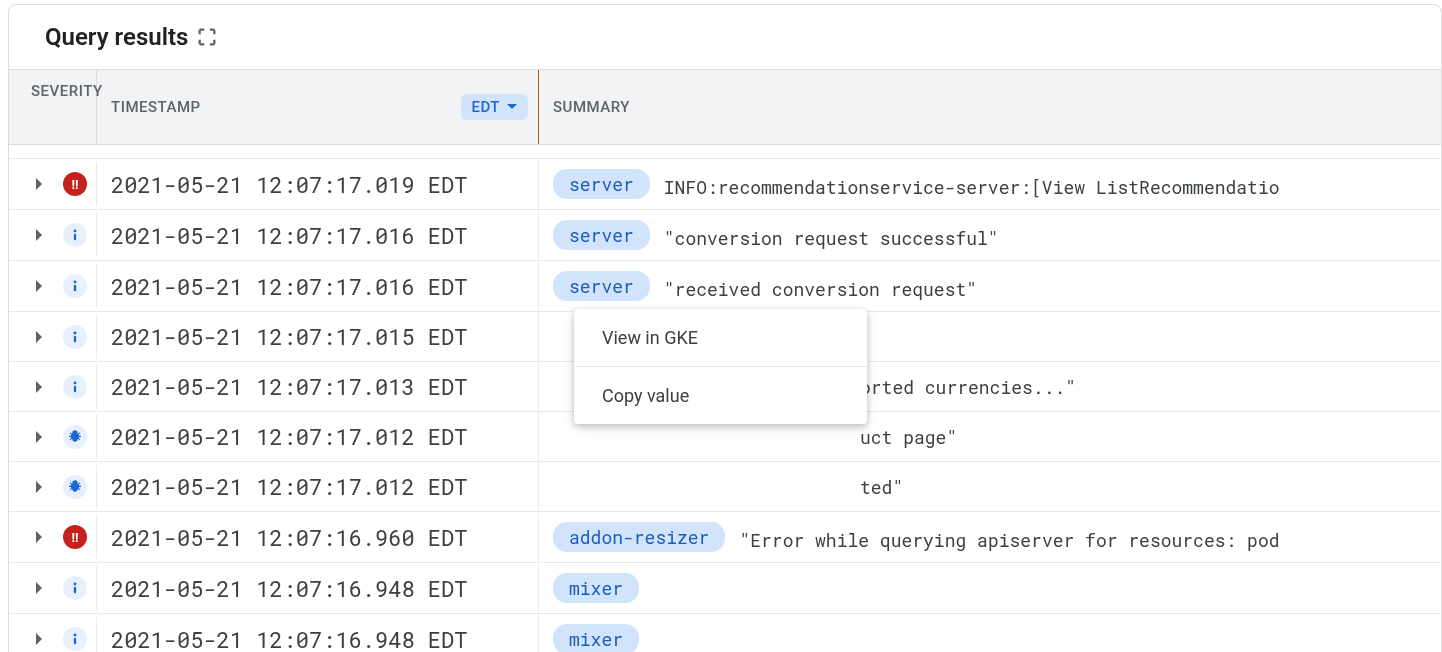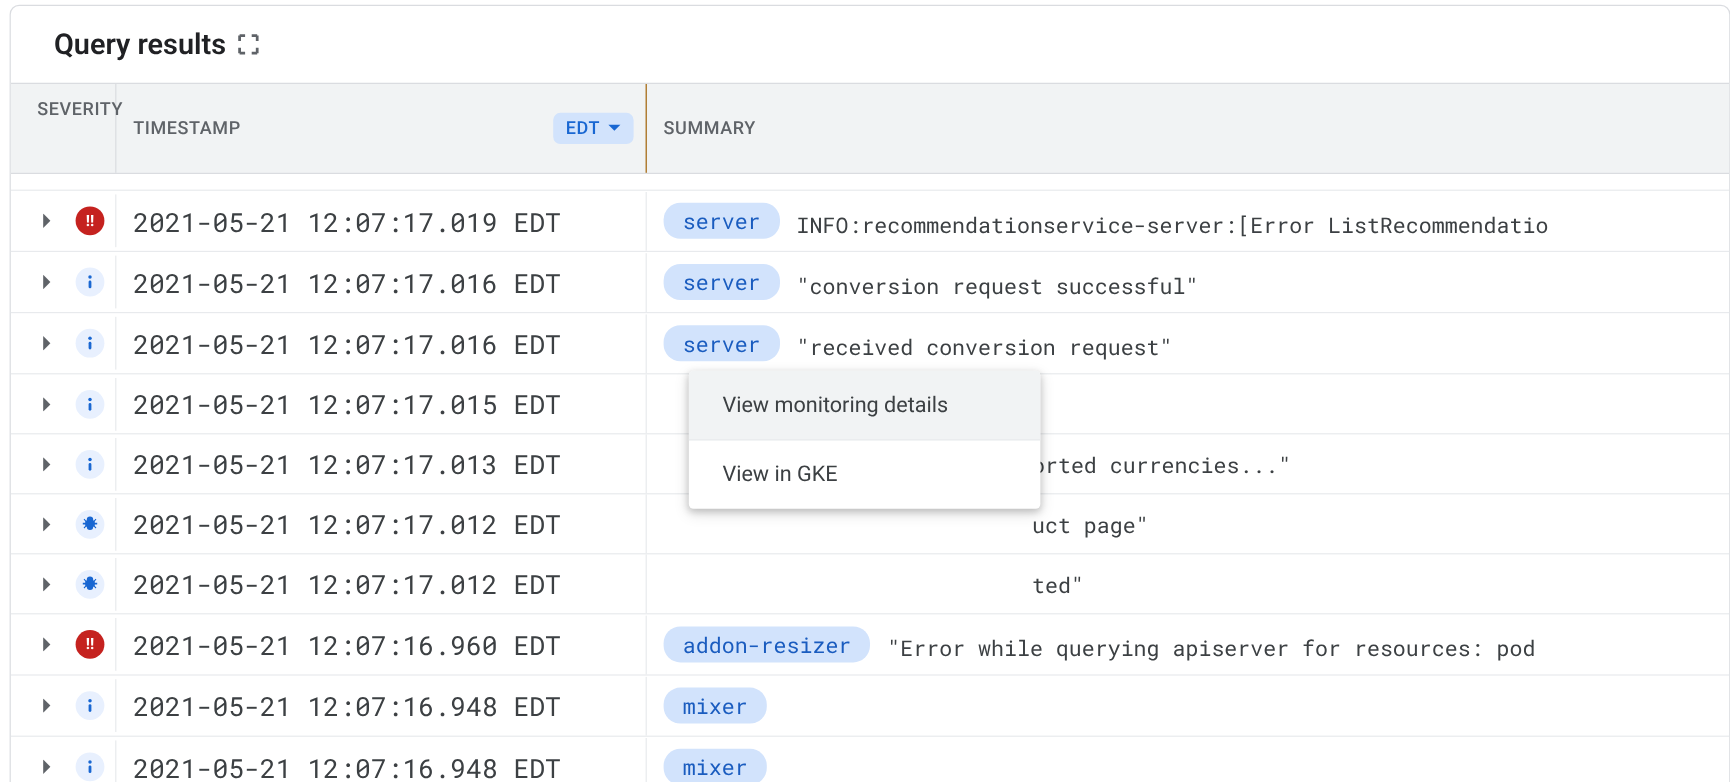--- a/index.html
+++ b/index.html
@@ -226,21 +226,21 @@
             <span class="chevron">
               <svg width="12" height="12" viewBox="0 0 8 12" fill="#5f6368">
                 <path d="M0 0 L6 6 L0 12 Z"></path>
               </svg>
             </span>
             <span class="sev-badge sev-error">!!</span>
           </div>
           <div class="col-timestamp">2021-05-21 12:07:17.019 EDT</div>
           <div class="col-summary">
             <span class="tag-chip">server</span>
-            <span>INFO:recommendationservice-server:[Error ListRecommendatio</span>
+            <span>INFO:recommendationservice-server:[View ListRecommendatio</span>
           </div>
         </div>
         <div class="row">
           <div class="col-severity">
             <span class="chevron">
               <svg width="12" height="12" viewBox="0 0 8 12" fill="#5f6368">
                 <path d="M0 0 L6 6 L0 12 Z"></path>
               </svg>
             </span>
             <span class="sev-badge sev-info">
@@ -399,17 +399,17 @@
             </span>
           </div>
           <div class="col-timestamp">2021-05-21 12:07:16.948 EDT</div>
           <div class="col-summary">
             <span class="tag-chip">mixer</span>
           </div>
         </div>
       </div>
 
     <div class="context-menu">
-      <div class="menu-item hovered">View monitoring details</div>
       <div class="menu-item">View in GKE</div>
+      <div class="menu-item">Copy value</div>
     </div>
   </div>
 </div>
 
 </body></html>

